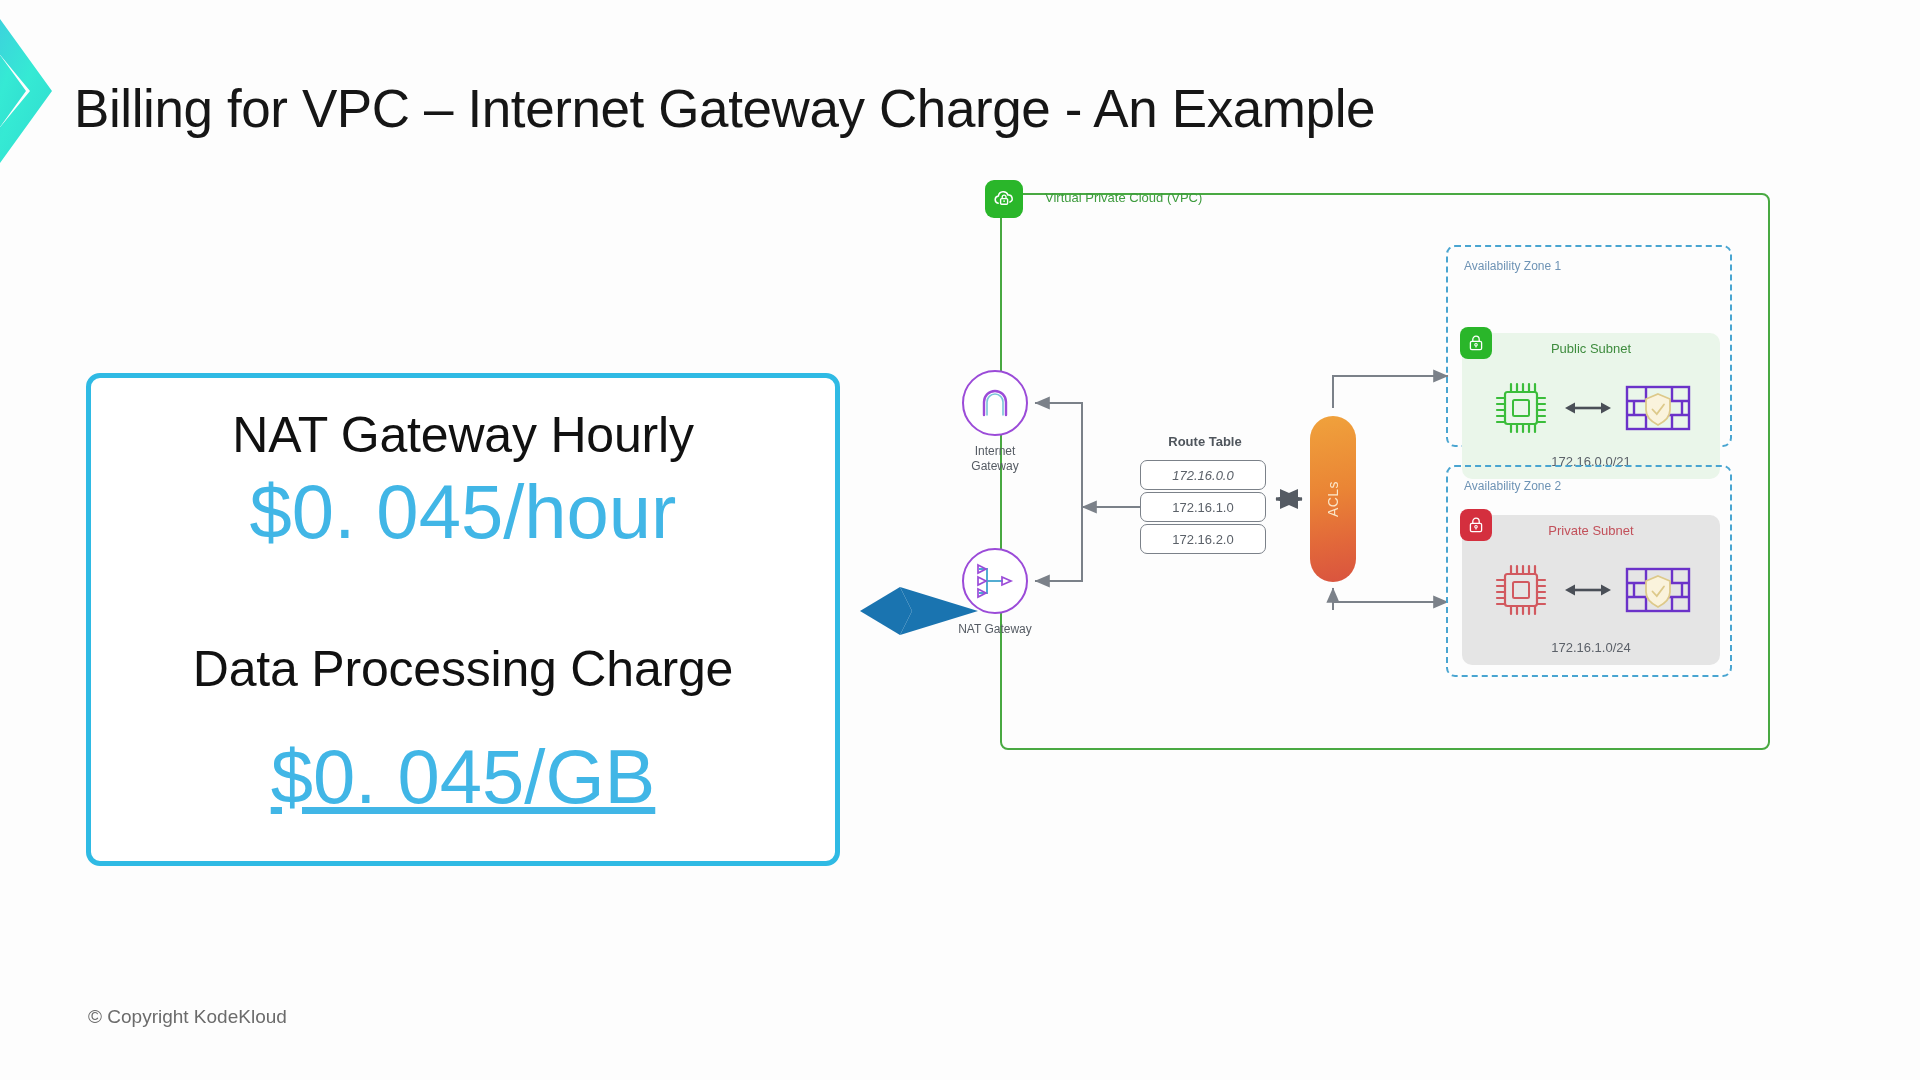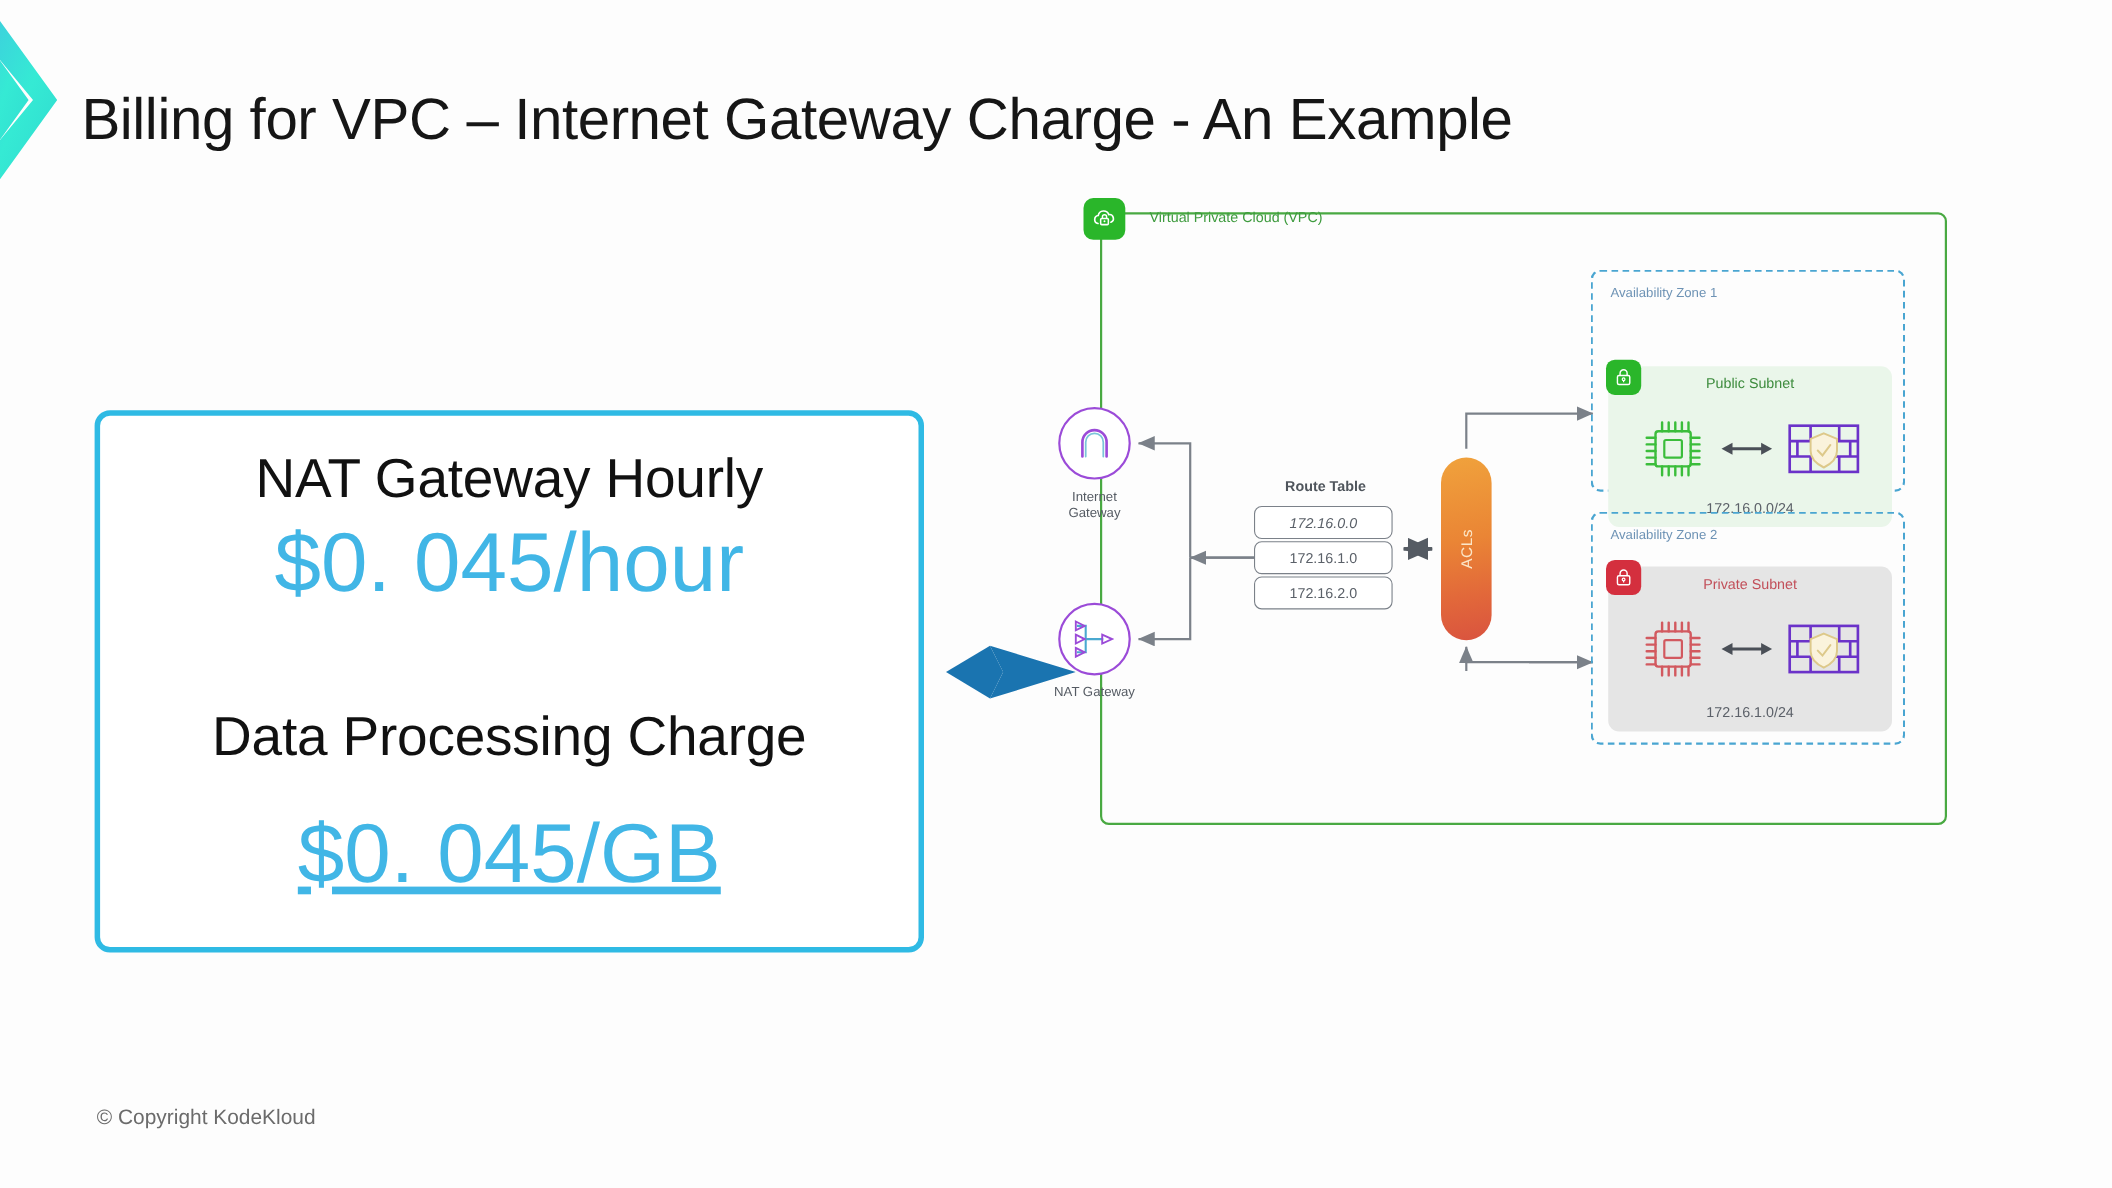--- a/index.html
+++ b/index.html
@@ -381,21 +381,21 @@
           <svg width="68" height="52" viewBox="0 0 68 52">
             <g stroke="#6b32c9" stroke-width="2.4" fill="none">
               <rect x="3" y="5" width="62" height="42"></rect>
               <path d="M3 19 H65 M3 33 H65"></path>
               <path d="M22 5 V19 M48 5 V19 M10 19 V33 M36 19 V33 M58 19 V33 M22 33 V47 M48 33 V47"></path>
             </g>
             <path d="M34 12 L46 17 L46 28 Q46 37 34 43 Q22 37 22 28 L22 17 Z" fill="#faf3dc" stroke="#ddc98a" stroke-width="1.8"></path>
             <path d="M28.5 27.5 L32.8 32 L40 22.5" fill="none" stroke="#ddc98a" stroke-width="1.8" stroke-linecap="round"></path>
           </svg>
         </div>
-        <div class="subnet-cidr">172.16.0.0/24</div>
+        <div class="subnet-cidr">172.16.0.0/21</div>
       </div>
     </div>
 
     <div class="az-box" id="az2-box">
       <div class="az-label">Availability Zone 2</div>
       <div class="subnet-box" id="az2-subnet">
         <div class="subnet-lock" id="az2-lock">
           <svg width="18" height="18" viewBox="0 0 18 18">
             <rect x="3.4" y="7.4" width="11.2" height="8.2" rx="1.4" fill="none" stroke="#ffffff" stroke-width="1.3"></rect>
             <path d="M5.8 7.4 V5.4 a3.2 3.2 0 0 1 6.4 0 V7.4" fill="none" stroke="#ffffff" stroke-width="1.3"></path>

